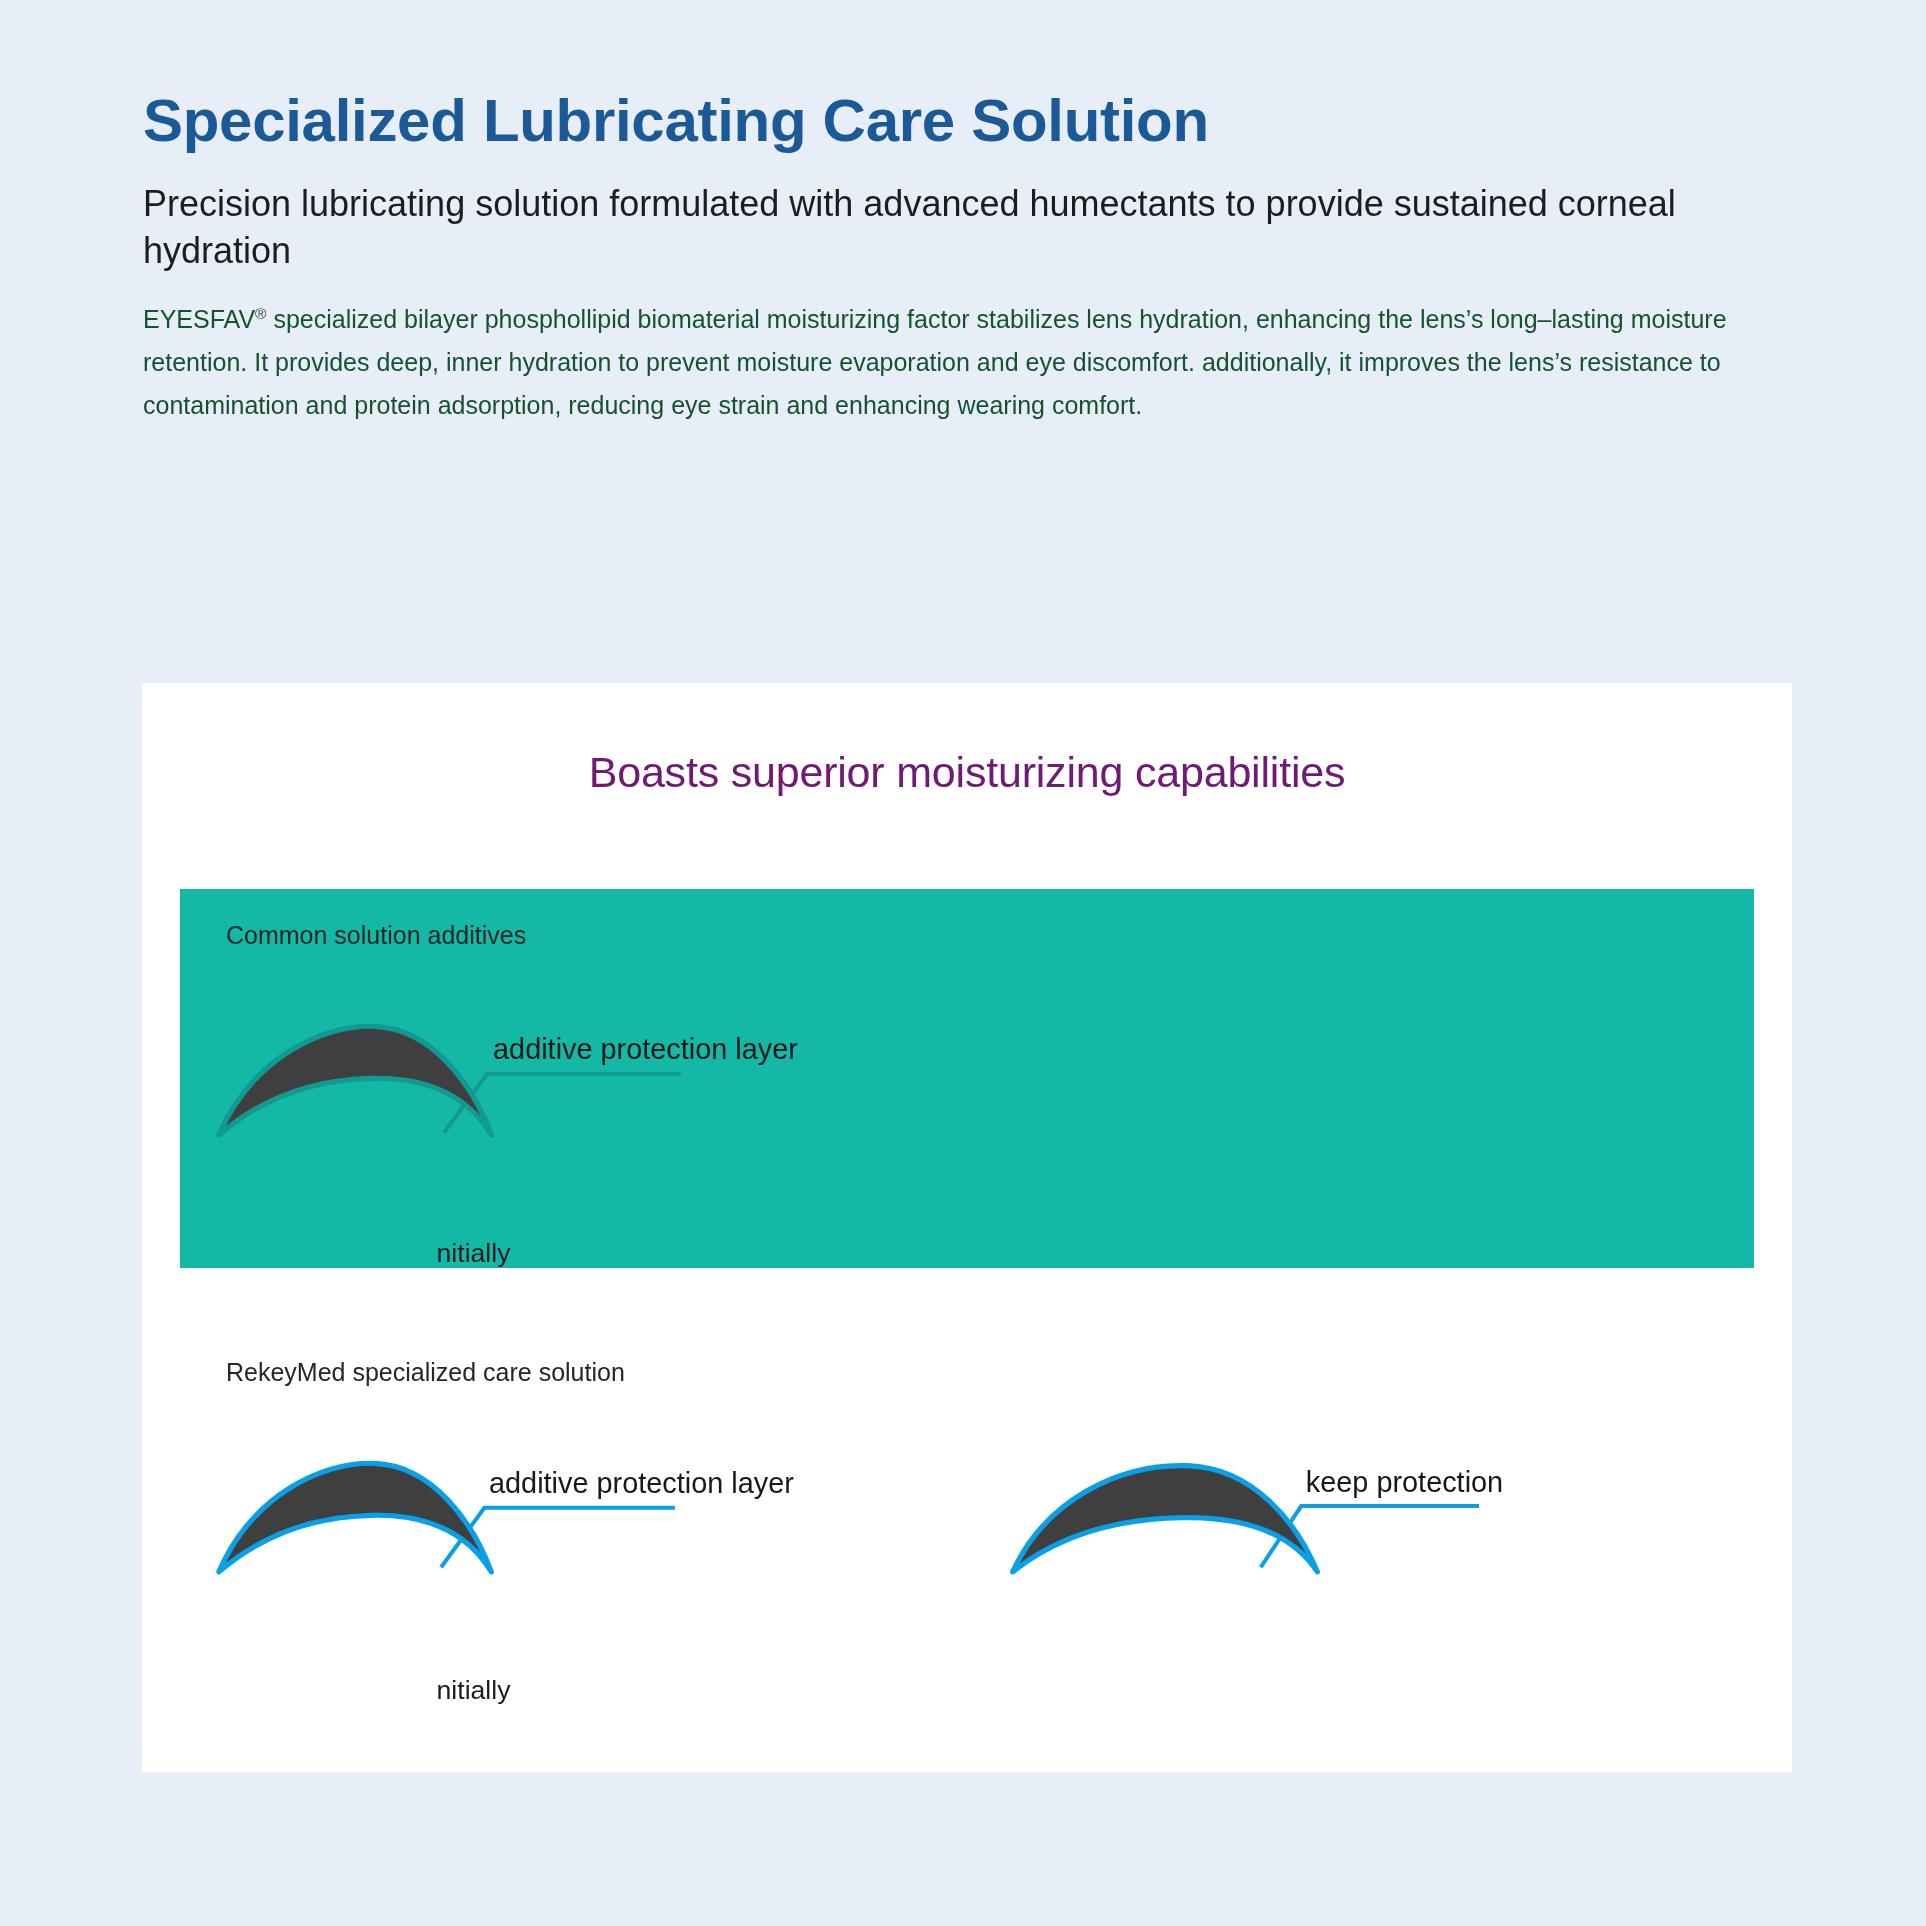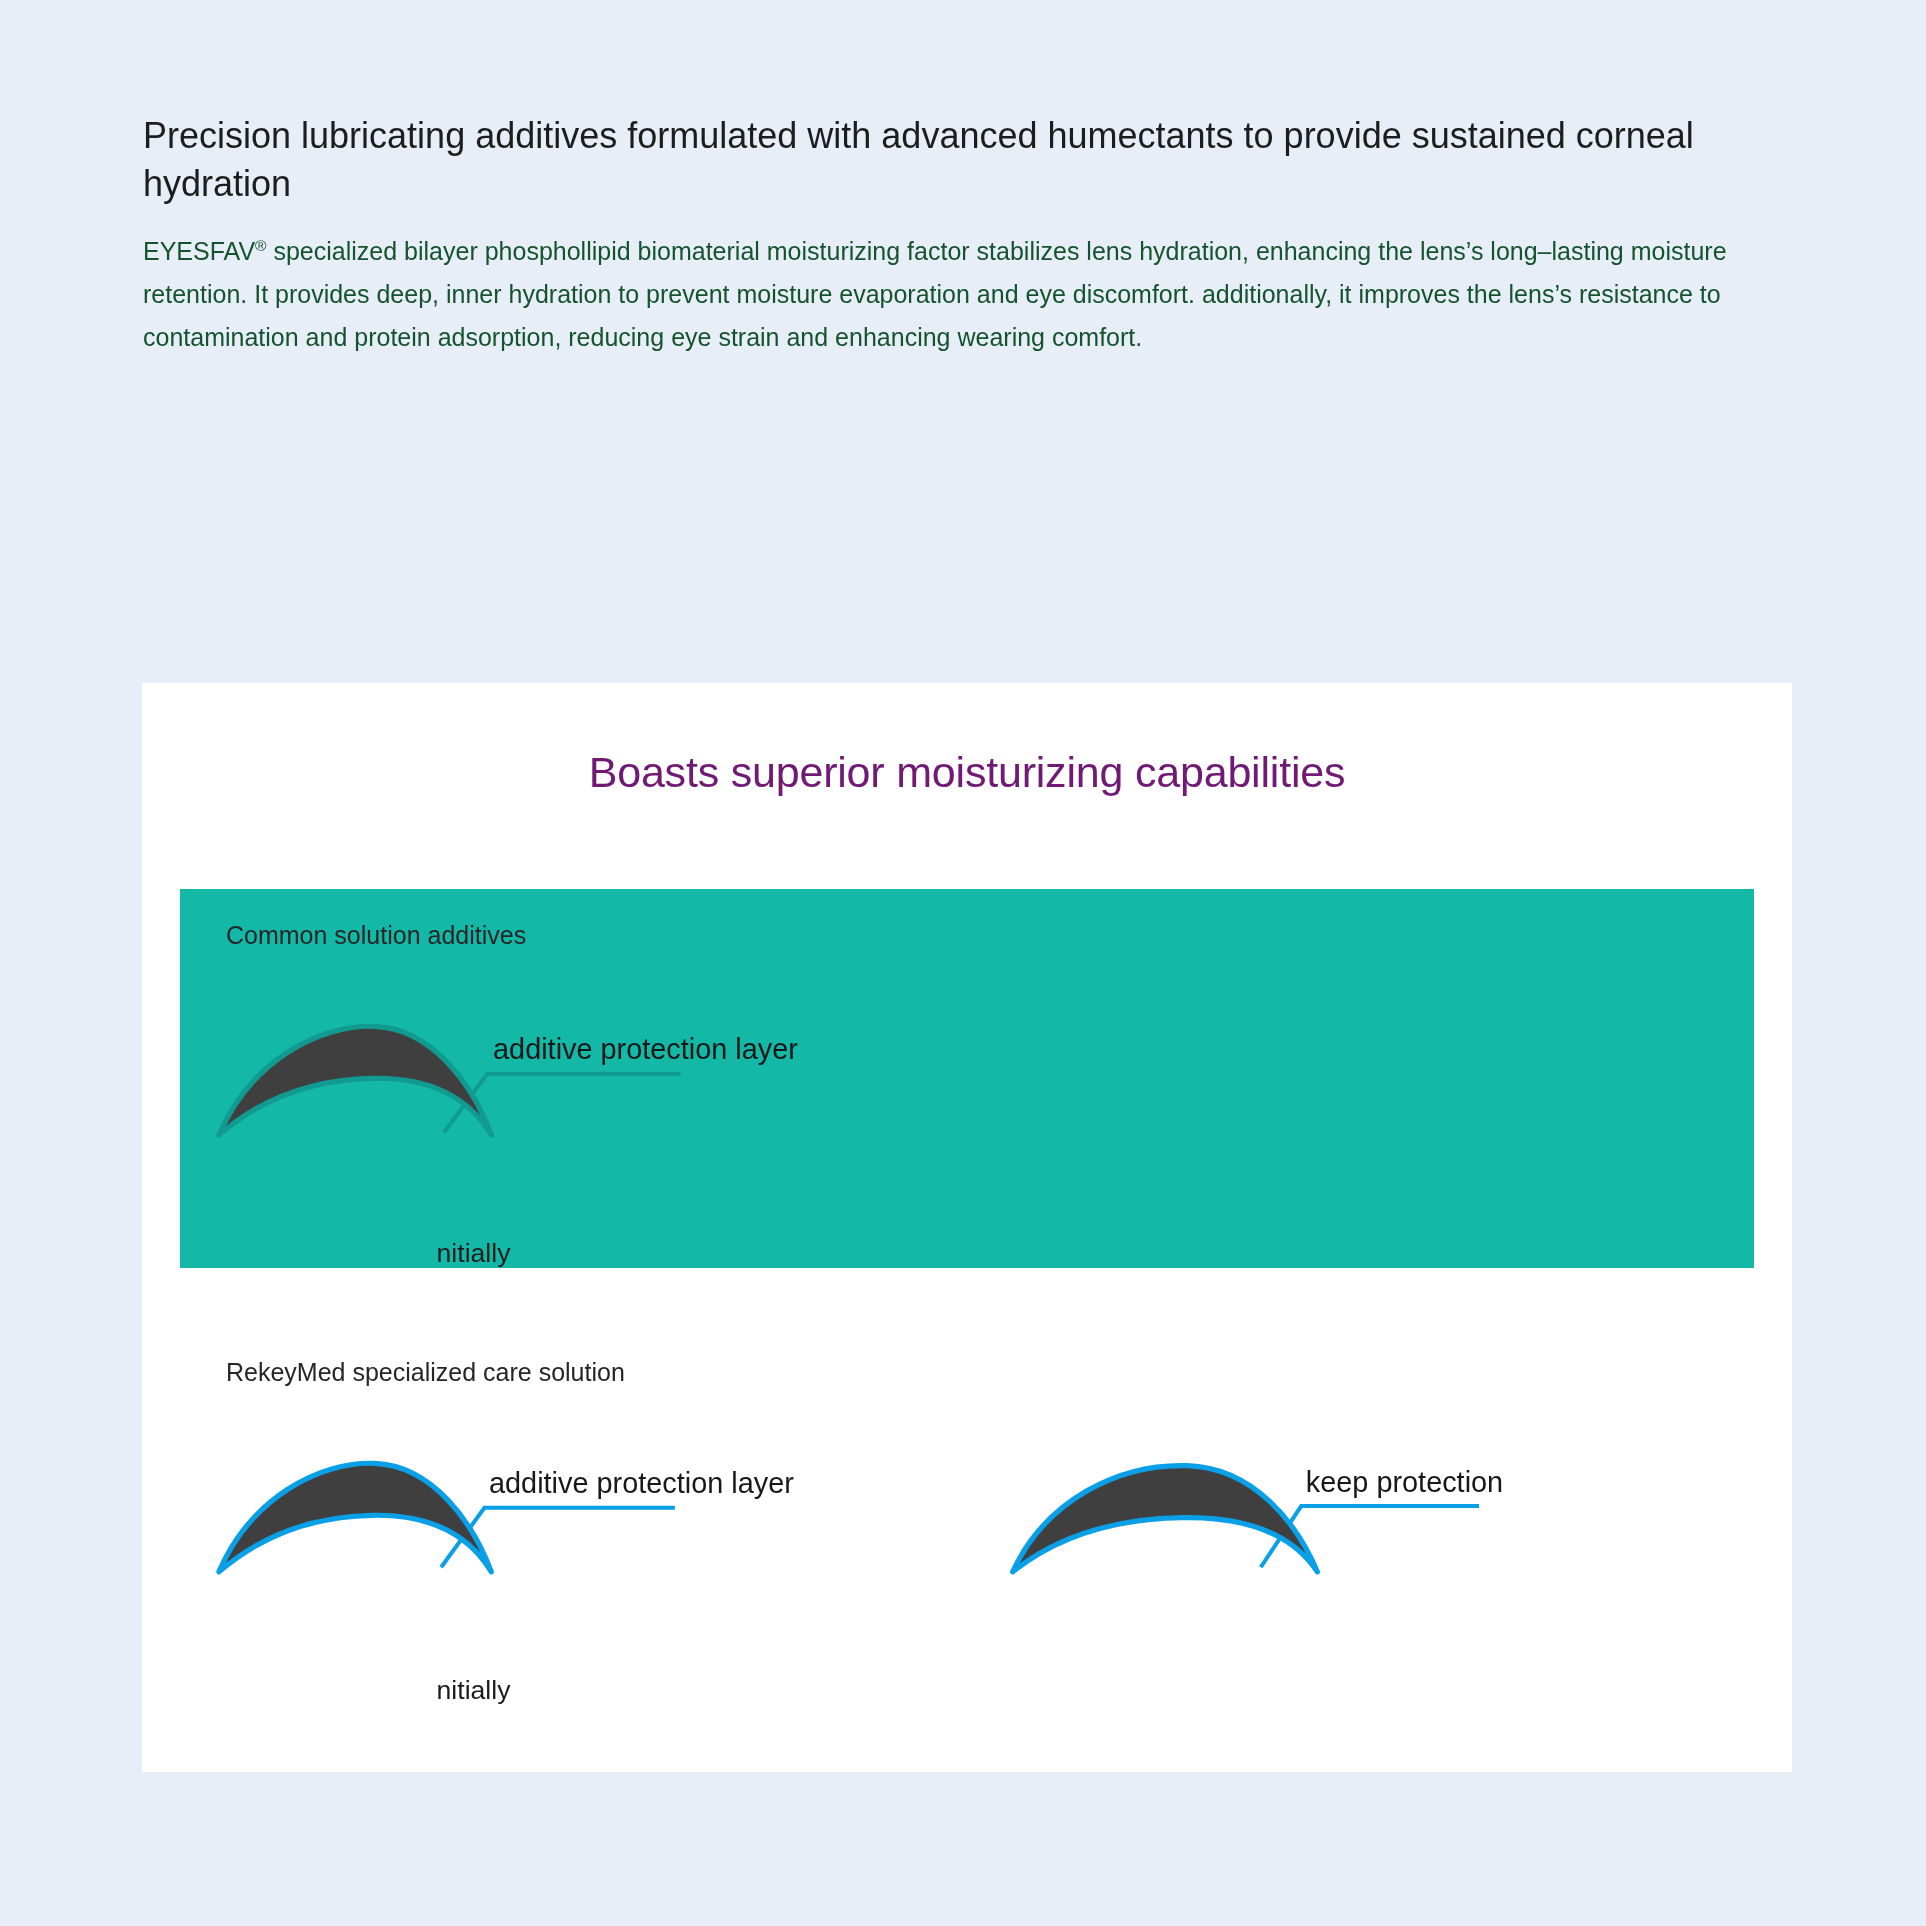--- a/index.html
+++ b/index.html
@@ -128,22 +128,23 @@
   .pane.left  .time-label { transform: translateX(-97px); }
   .pane.right .time-label { transform: translateX(-82px); }
 </style>
 </head>
 <body>
 
 <div class="page">
 
   <div class="header">
 
-
-    <h2 class="page-subtitle">Precision lubricating additives formulated with advanced humectants to provide sustained corneal hydration</h2>
+    <h1 class="page-title">Specialized Lubricating Care Solution</h1>
+
+    <h2 class="page-subtitle">Precision lubricating solution formulated with advanced humectants to provide sustained corneal hydration</h2>
 
     <p class="page-body"><span>EYESFAV</span><sup>®</sup><span> specialized bilayer phosphollipid biomaterial moisturizing factor stabilizes lens hydration, enhancing the lens’s long–lasting moisture retention. It provides deep, inner hydration to prevent moisture evaporation and eye discomfort. additionally, it improves the lens’s resistance to contamination and protein adsorption, reducing eye strain and enhancing wearing comfort.</span></p>
   </div>
 
   <div class="card">
 
     <div class="card-title">Boasts superior moisturizing capabilities</div>
 
     <div class="row common">
       <div class="row-label">Common solution additives</div>

